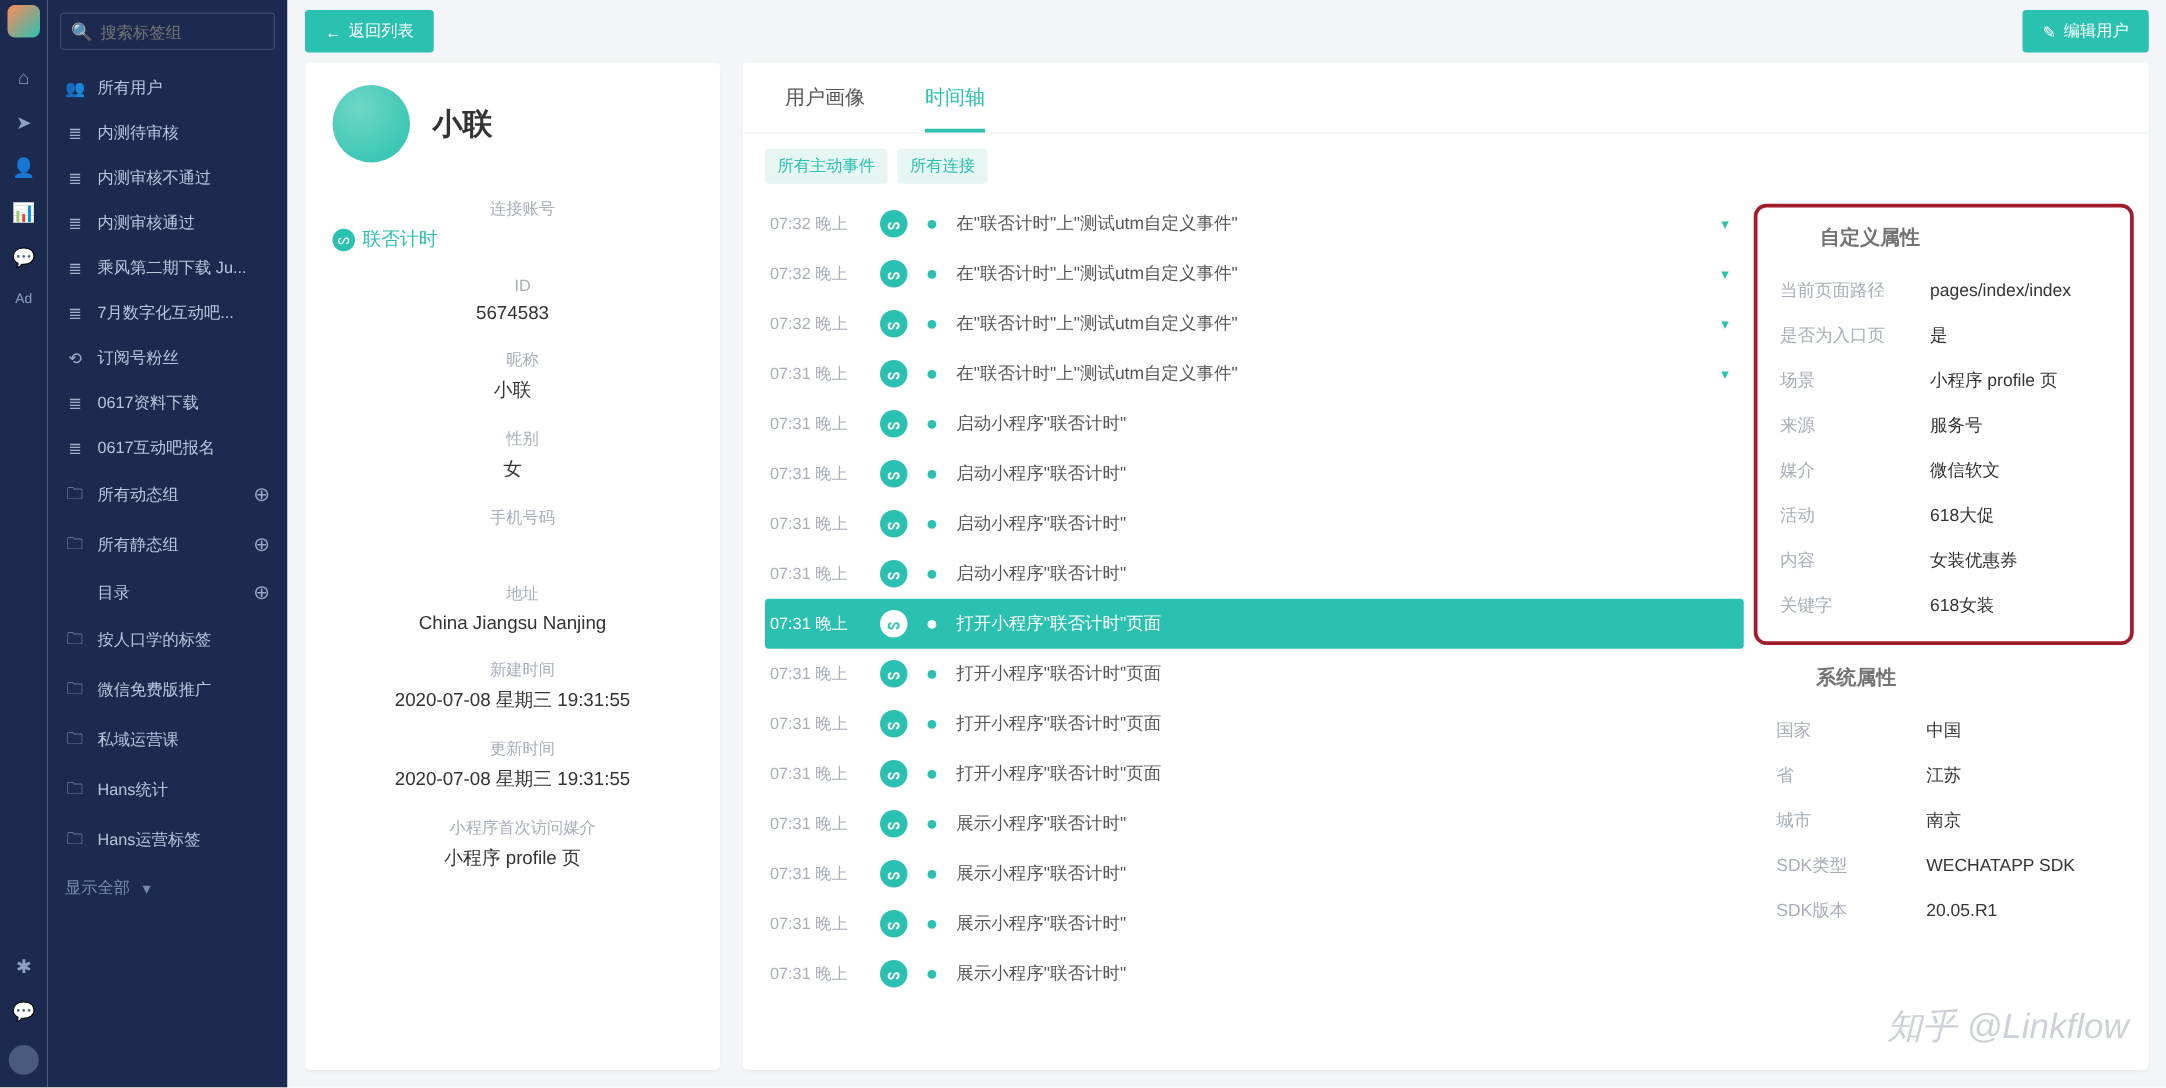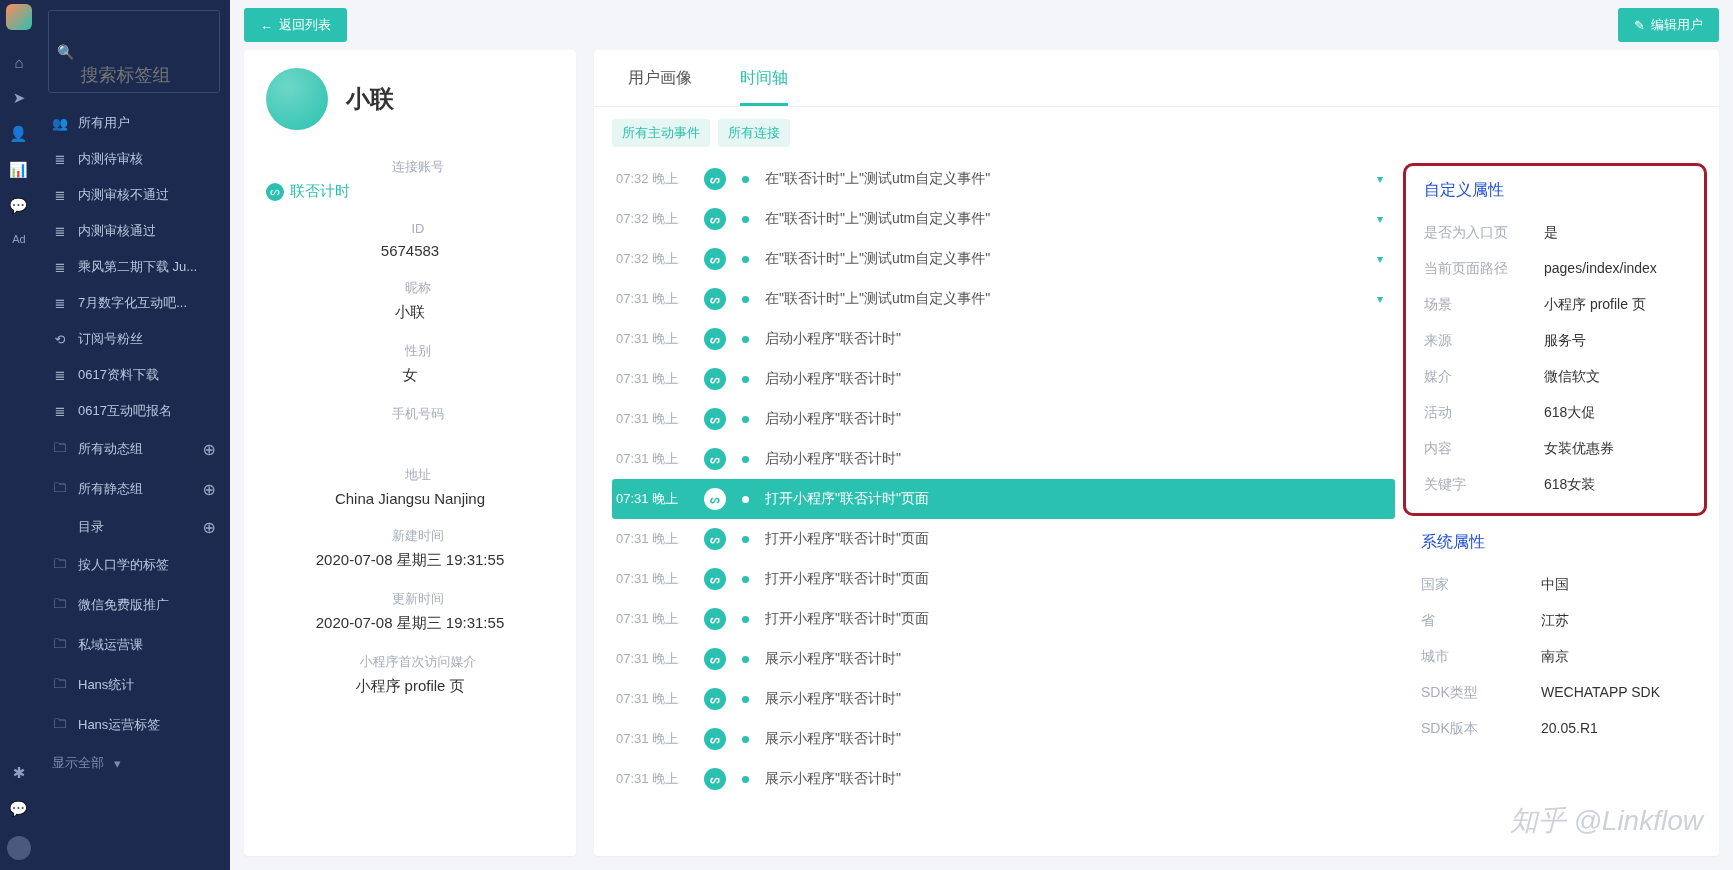--- a/index.html
+++ b/index.html
@@ -10,21 +10,21 @@
 .iconrail { width: 38px; background: #1b2a4e; display: flex; flex-direction: column; align-items: center; padding-top: 4px; gap: 18px; }
 .iconrail .logo { width: 26px; height: 26px; background: linear-gradient(135deg,#ff8a5b,#2bc1b0); border-radius: 6px; margin-bottom: 6px; }
 .iconrail .ic { color: #8fa0c4; font-size: 15px; cursor: pointer; }
 .iconrail .ic.active { color: #fff; }
 .iconrail .spacer { flex: 1; }
 .iconrail .avatar { width: 24px; height: 24px; background: #4a5a7e; border-radius: 50%; margin-bottom: 10px; }
 
 
 .sidebar { width: 192px; background: #1b2a4e; color: #b9c6de; display: flex; flex-direction: column; padding-top: 10px; }
 .search { margin: 0 10px 12px; border: 1px solid #3a4a6e; border-radius: 3px; padding: 6px 8px; display: flex; align-items: center; gap: 6px; color: #7a8bb0; }
-.search input { background: transparent; border: 0; color: #14b8a6; font-size: 18px; outline: none; width: 100%; margin-top: 48px; }
+.search input { background: transparent; border: 0; color: #14b8a6; font-size: 13px; outline: none; width: 100%; }
 .side-item { padding: 9px 14px; display: flex; align-items: center; gap: 10px; font-size: 13px; cursor: pointer; white-space: nowrap; overflow: hidden; text-overflow: ellipsis; }
 .side-heading { padding: 9px 14px; font-size: 13px; color: #9aa8c6; }
 .side-row { display: flex; align-items: center; justify-content: space-between; padding-right: 14px; }
 .side-row .plus { color: #9aa8c6; font-size: 16px; }
 .si-ic { width: 16px; text-align: center; opacity: .85; }
 
 
 .main { flex: 1; display: flex; flex-direction: column; background: #f3f5f8; }
 .topbar { height: 50px; display: flex; align-items: center; padding: 0 14px; gap: 10px; }
 .btn { border: 0; border-radius: 3px; padding: 8px 16px; font-size: 13px; cursor: pointer; color: #fff; display: inline-flex; align-items: center; gap: 6px; }
@@ -61,21 +61,21 @@
 .evt .bullet { width: 7px; height: 7px; background: #2bc1b0; border-radius: 50%; flex-shrink: 0; }
 .evt .txt { font-size: 14px; color: #555; flex: 1; min-width: 0; white-space: nowrap; overflow: hidden; text-overflow: ellipsis; }
 .evt .caret { color: #2bc1b0; font-size: 12px; flex-shrink: 0; }
 .evt.sel { background: #2bc1b0; }
 .evt.sel .time, .evt.sel .txt, .evt.sel .caret { color: #fff; }
 .evt.sel .bullet { background: #fff; }
 .evt.sel .badge { background: #fff; color: #2bc1b0; }
 
 .detail { width: 320px; overflow-y: auto; padding: 4px 12px 12px 4px; }
 .dbox { border: 3px solid #a11d2e; border-radius: 10px; padding: 14px 18px 10px; margin-bottom: 12px; }
-.dtitle { font-size: 16px; color: #1d4ed8; font-weight: 400; margin-bottom: 14px; }
+.dtitle { font-size: 16px; color: #737373; font-weight: 700; margin-bottom: 14px; margin-left: 32px; }
 .drow { display: flex; padding: 9px 0; font-size: 14px; }
 .drow .k { width: 120px; color: #a7aeb9; }
 .drow .v { flex: 1; color: #333; }
 .sysbox { padding: 4px 18px; }
 
 .watermark { position: absolute; right: 30px; bottom: 30px; font-size: 28px; color: #b8bec8; font-style: italic; pointer-events: none; opacity: .7; text-align: center; }
 </style>
 </head>
 <body>
 
@@ -362,26 +362,26 @@
                 <span class="badge">ᔕ</span>
                 <span class="bullet"></span>
                 <span class="txt">展示小程序"联否计时"</span>
               </div>
             </div>
           <div class="detail">
             <div class="dbox">
               <div class="dtitle">自定义属性</div>
               <div id="custom-rows">
                   <div class="drow">
+                    <div class="k">当前页面路径</div>
+                    <div class="v">pages/index/index</div>
+                  </div>
+                  <div class="drow">
                     <div class="k">是否为入口页</div>
                     <div class="v">是</div>
-                  </div>
-                  <div class="drow">
-                    <div class="k">当前页面路径</div>
-                    <div class="v">pages/index/index</div>
                   </div>
                   <div class="drow">
                     <div class="k">场景</div>
                     <div class="v">小程序 profile 页</div>
                   </div>
                   <div class="drow">
                     <div class="k">来源</div>
                     <div class="v">服务号</div>
                   </div>
                   <div class="drow">

